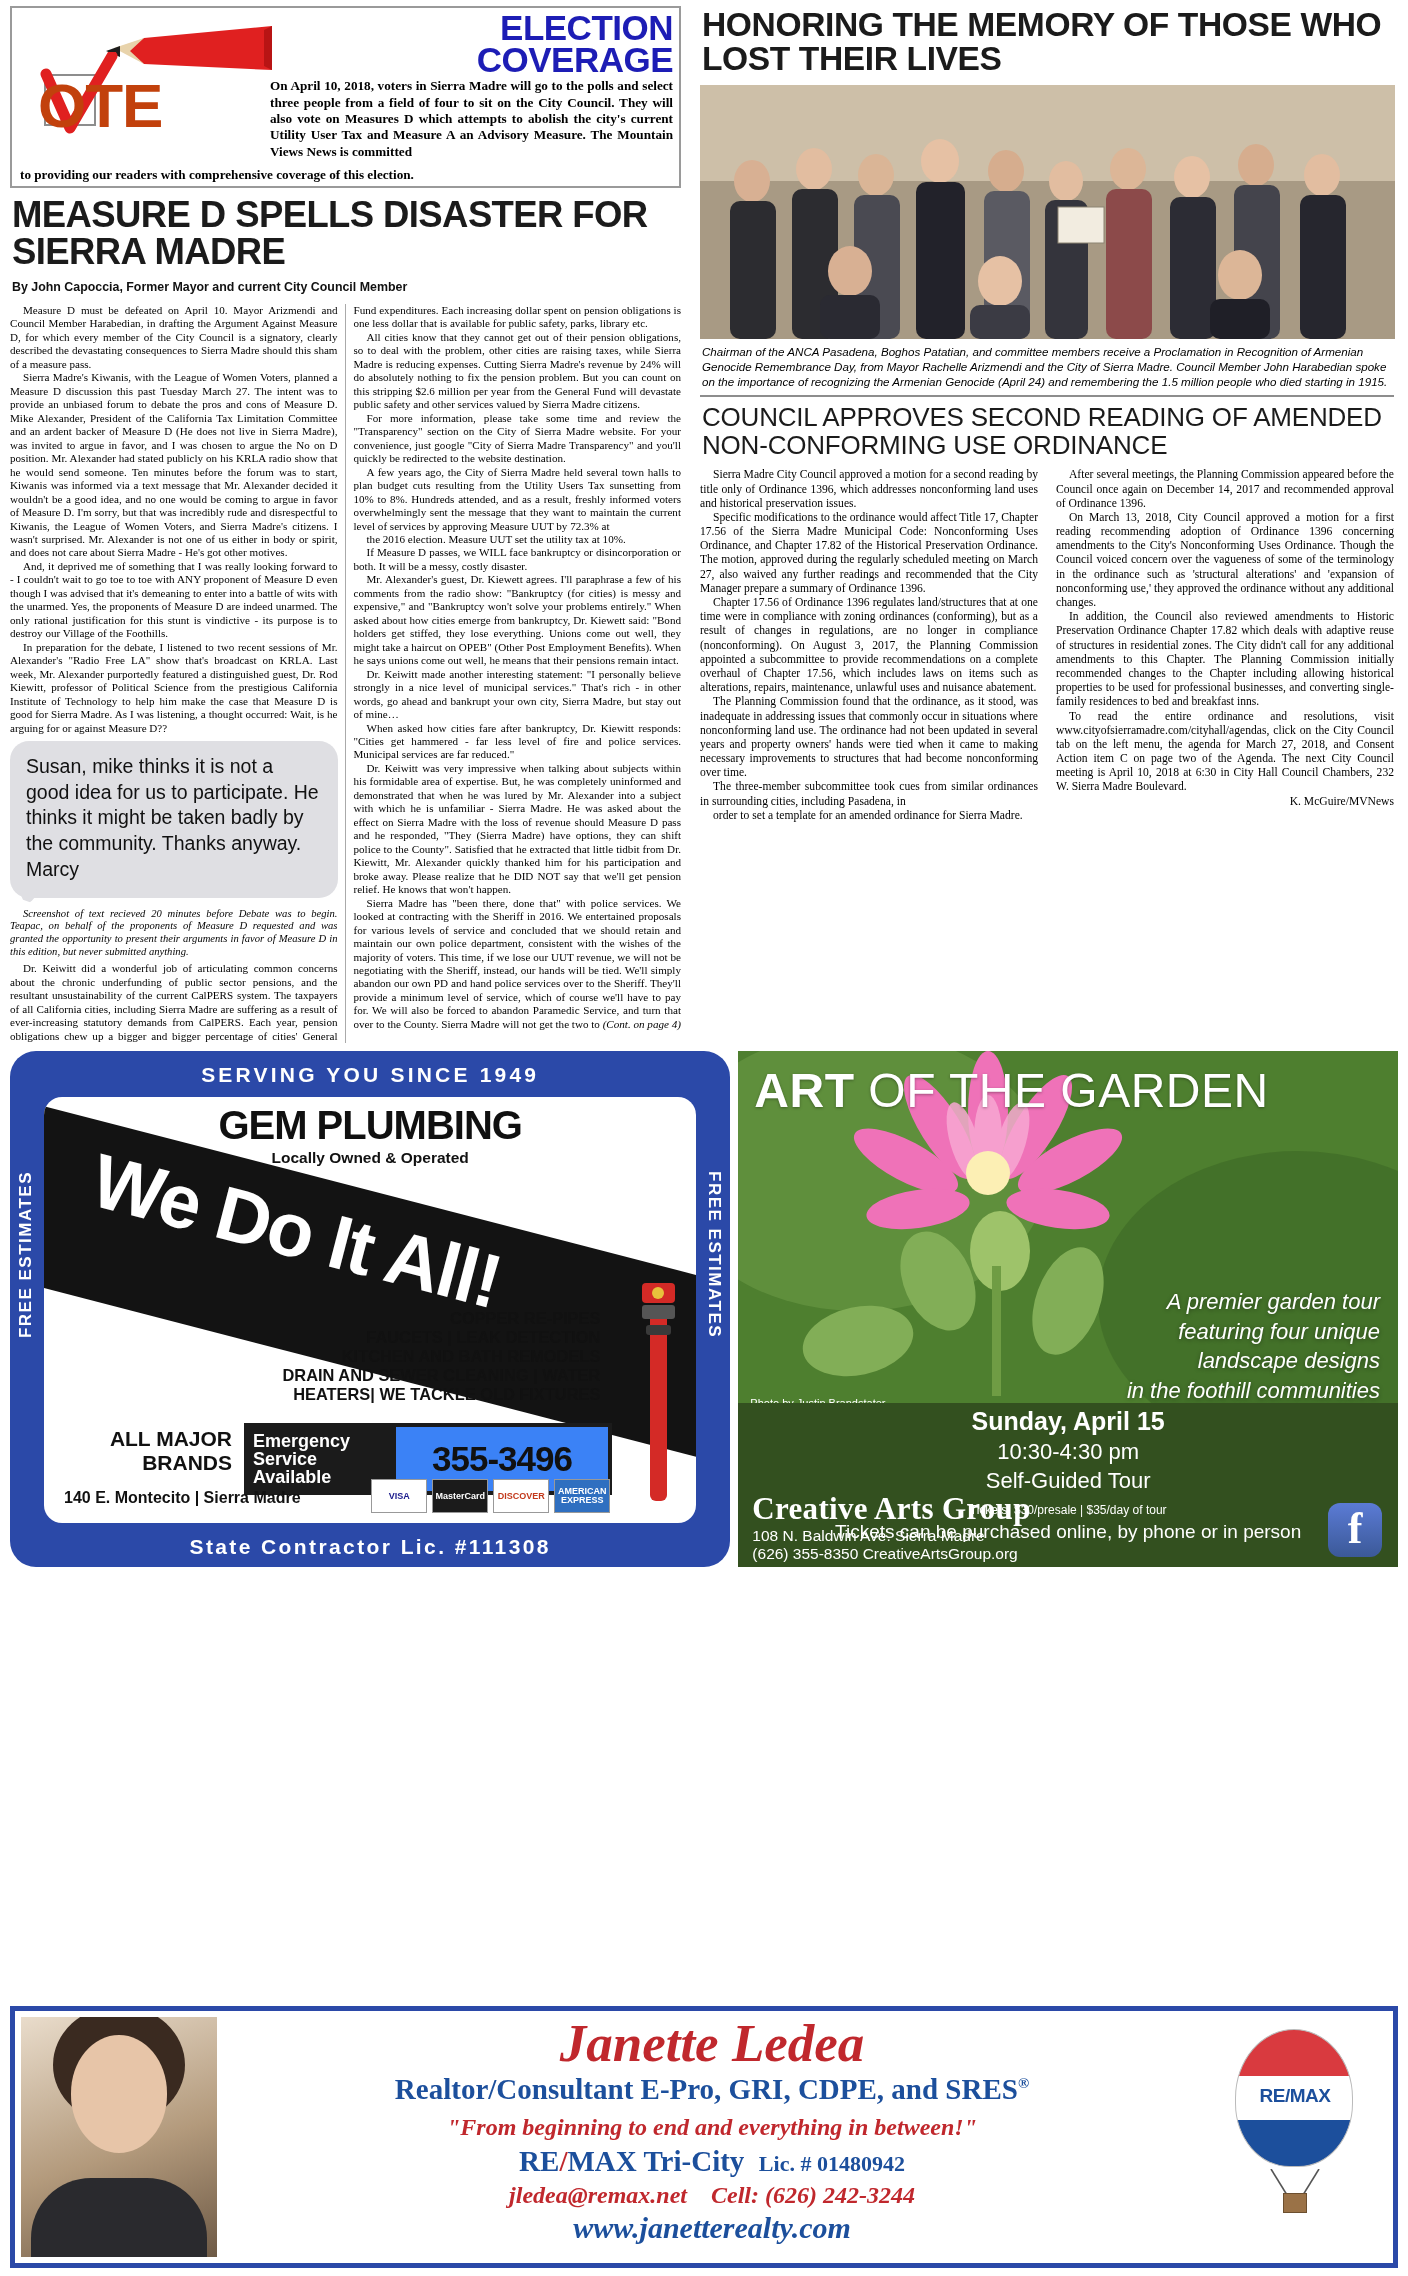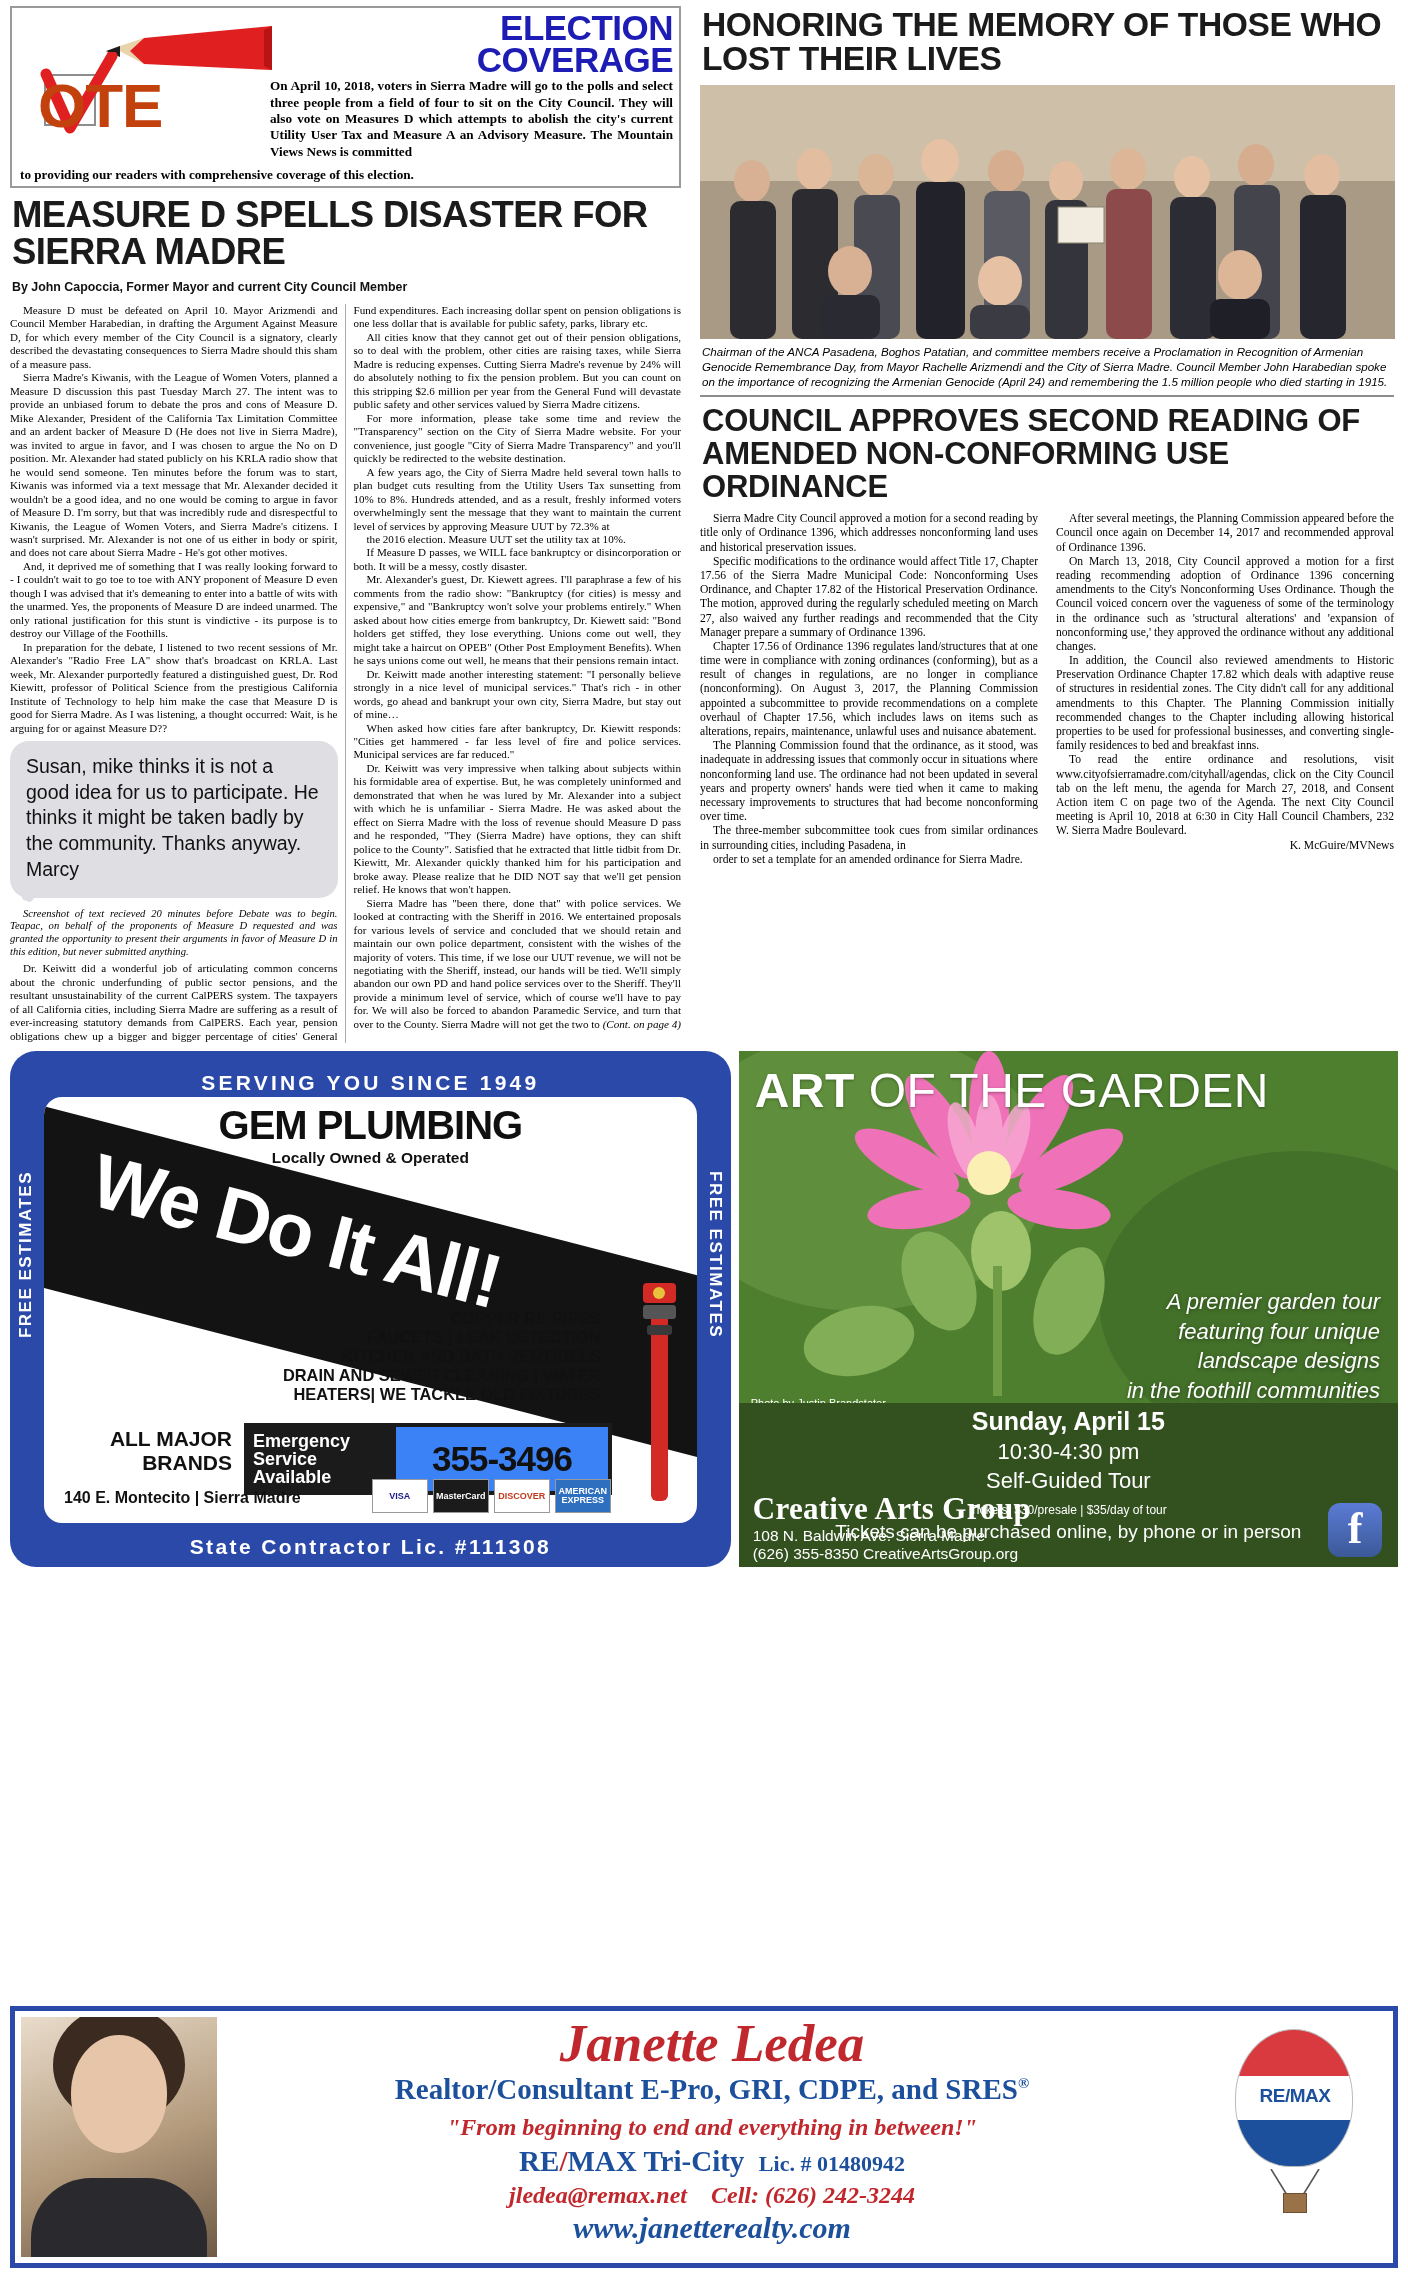--- a/index.html
+++ b/index.html
@@ -152,22 +152,22 @@
     font-style: italic;
     font-size: 11.6px;
     line-height: 1.3;
     margin: 5px 2px 6px 2px;
     color: #000;
   }
   .rule { border-top: 2px solid #8d8d8d; margin: 4px 0 7px 0; }
 
   h2.ord-head {
     font-family: "Liberation Sans", sans-serif;
-    font-weight: bold;
-    font-size: 31px;
+    font-weight: normal;
+    font-size: 26px;
     line-height: 1.07;
     letter-spacing: -0.2px;
     color: #1b1b1b;
     margin: 0 0 9px 2px;
   }
   .ord-cols {
     column-count: 2;
     column-gap: 18px;
     font-family: "Liberation Serif", serif;
     font-size: 11.6px;
@@ -183,21 +183,21 @@
   .ads-row { display: flex; width: 1408px; margin-top: 8px; }
 
   
   .gem {
     width: 754px; height: 516px;
     margin: 0 8px 0 10px;
     background: #2b49a8;
     border-radius: 26px;
     position: relative;
     overflow: hidden;
-    padding: 14px;
+    padding: 6px;
   }
   .gem-top {
     text-align: center;
     font-family: "Liberation Sans", sans-serif;
     font-weight: bold; font-size: 21px; letter-spacing: 3.2px;
     color: #fff; padding: 6px 0 8px 0;
   }
   .gem-inner {
     position: absolute; left: 34px; right: 34px; top: 46px; bottom: 44px;
     background: #fff; border-radius: 18px; overflow: hidden;

